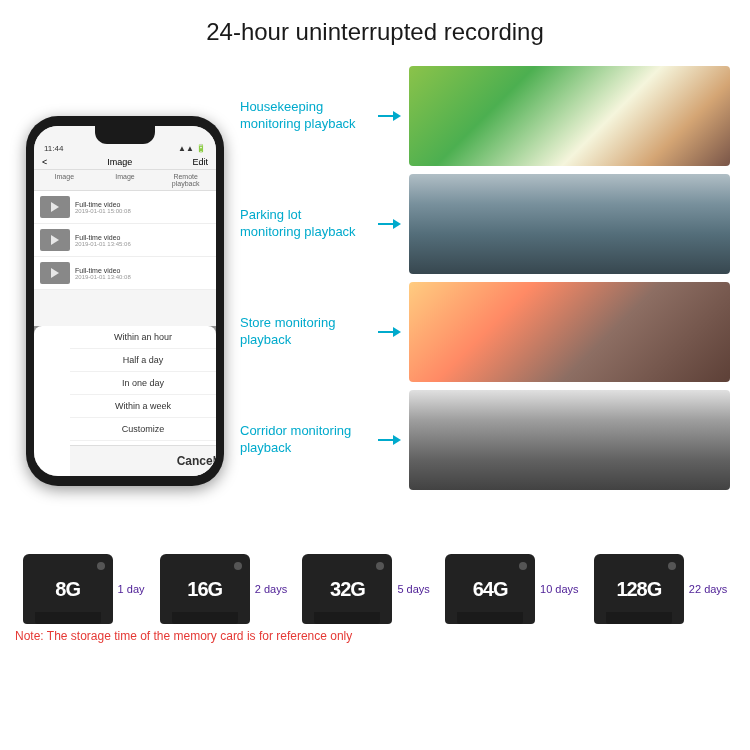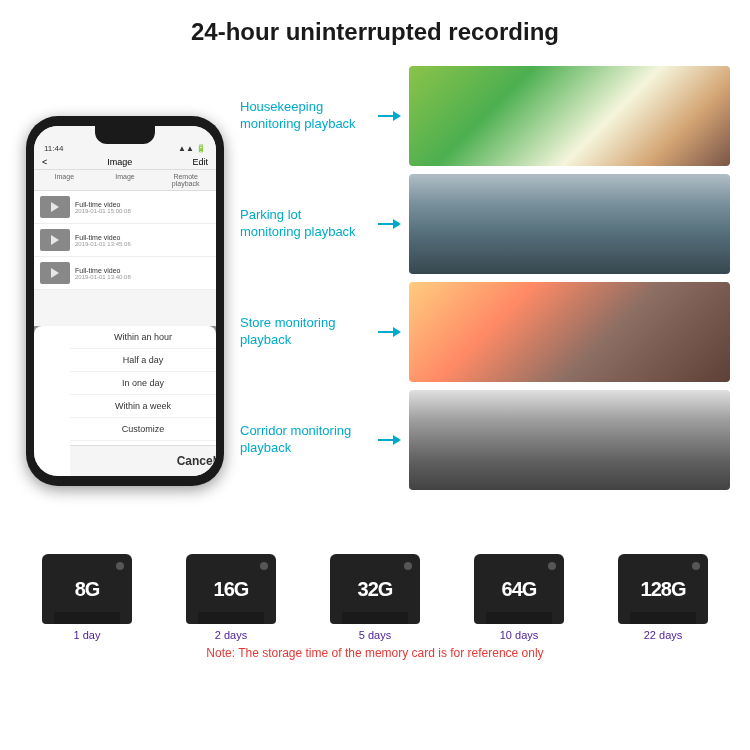--- a/index.html
+++ b/index.html
@@ -11,21 +11,21 @@
       overflow: hidden;
     }
 
     
     .header {
       text-align: center;
       padding: 18px 20px 10px;
     }
     .header h1 {
       font-size: 24px;
-      font-weight: bold;
+      font-weight: normal;
       color: #1a1a1a;
     }
 
     
     .main-content {
       display: flex;
       flex-direction: row;
       padding: 0 20px;
       gap: 10px;
       height: 490px;
@@ -225,21 +225,21 @@
 
     .cards-row {
       display: flex;
       justify-content: space-around;
       align-items: flex-end;
       margin-bottom: 5px;
     }
 
     .card-item {
       display: flex;
-      flex-direction: column;
+      flex-direction: row;
       align-items: center;
       gap: 5px;
     }
 
     .sd-card {
       width: 90px;
       height: 70px;
       background: #222;
       border-radius: 6px 6px 4px 4px;
       position: relative;
@@ -275,21 +275,21 @@
       z-index: 1;
       letter-spacing: -1px;
     }
 
     .card-days {
       font-size: 11px;
       color: #4c1d95;
     }
 
     .note-text {
-      text-align: center;
+      text-align: left;
       font-size: 12px;
       color: #e53935;
       margin-top: 4px;
     }
 
     
     .label-arrow-group {
       display: flex;
       align-items: center;
       gap: 0;

